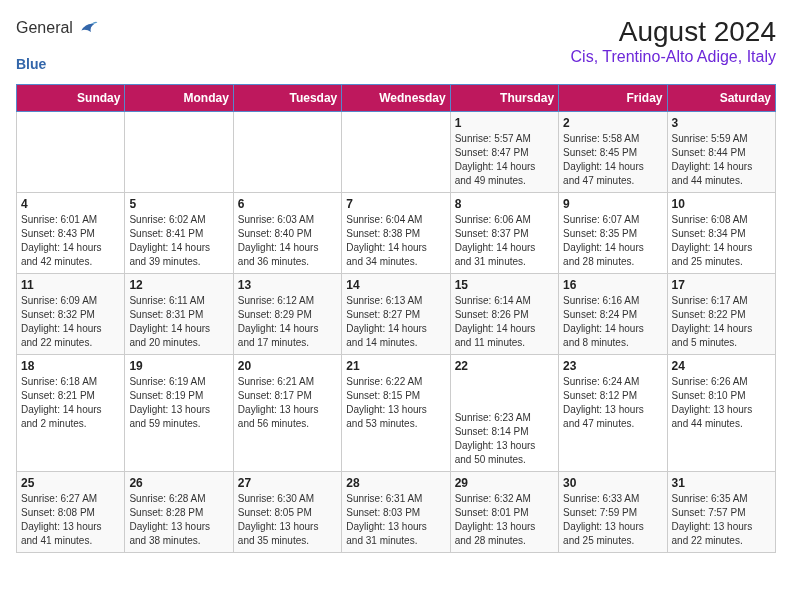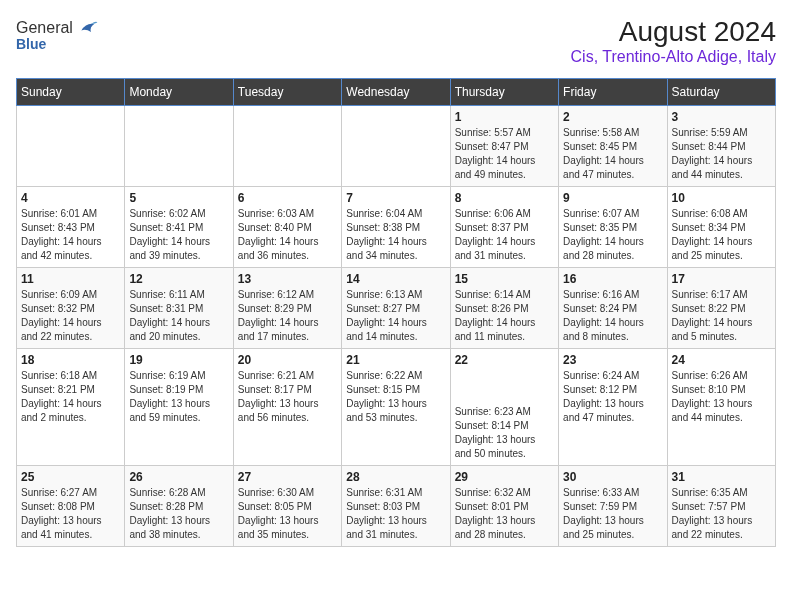--- a/index.html
+++ b/index.html
@@ -38,26 +38,26 @@
     .location {
       font-size: 16px;
       color: #6d28d9;
     }
     table {
       width: 100%;
       border-collapse: collapse;
       font-size: 11px;
     }
     thead tr th {
-      background: #404040;
+      background: #be185d;
       color: #fff;
       padding: 6px 4px;
-      text-align: left;
+      text-align: right;
       font-size: 12px;
-      font-weight: normal;
+      font-weight: bold;
       border: 1px solid #5588cc;
     }
     tbody tr td {
       border: 1px solid #ccc;
       padding: 4px;
       vertical-align: top;
       width: 107px;
       min-height: 80px;
       background: #fff;
     }
@@ -78,21 +78,21 @@
     }
     .empty-cell {
       background: #fff !important;
     }
   </style>
 </head>
 <body>
 
 <div class="header-area">
   <div class="logo">
-    <div style="display:flex; flex-direction:column; align-items:flex-start;">
+    <div style="display:flex; flex-direction:column; align-items:flex-start;gap:20px;">
       <div style="display:flex; align-items:center; gap:2px;">
         <span class="logo-general">General</span>
         <svg class="logo-bird" viewBox="0 0 30 30">
           <path d="M8 18 Q14 8 24 10 Q18 14 20 20 Q14 16 8 18Z" fill="#3366aa"></path>
           <path d="M20 10 Q26 6 28 8 Q24 10 20 10Z" fill="#5599cc"></path>
         </svg>
       </div>
       <span class="logo-blue" style="font-size:14px; font-weight:bold; color:#3366aa; margin-top:-4px;">Blue</span>
     </div>
   </div>

